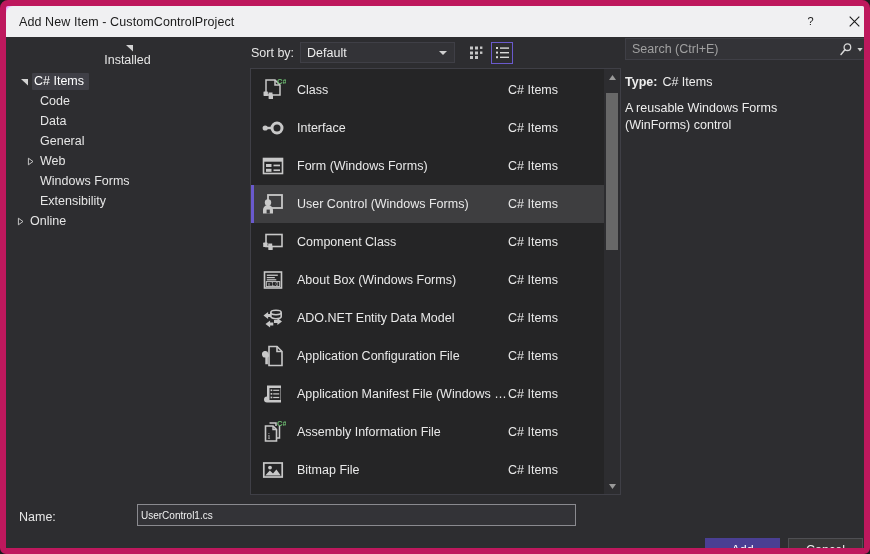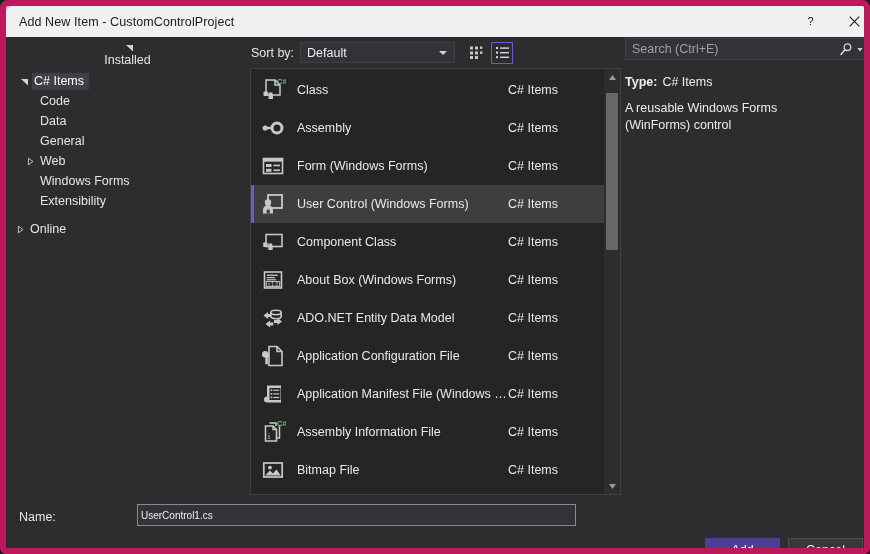--- a/index.html
+++ b/index.html
@@ -249,21 +249,21 @@
             <span class="tree-lbl">Web</span>
           </div>
           <div class="tree-row indent2" style="margin-top: 0px;">
             <span class="twisty"></span>
             <span class="tree-lbl">Windows Forms</span>
           </div>
           <div class="tree-row indent2" style="margin-top: 0px;">
             <span class="twisty"></span>
             <span class="tree-lbl">Extensibility</span>
           </div>
-          <div class="tree-row" style="margin-top: 8px; text-align: right;">
+          <div class="tree-row" style=" text-align: right;">
             <span class="twisty">
               <svg width="9" height="9" viewBox="0 0 9 9">
                 <path d="M2.4 1.2 L7 4.5 L2.4 7.8 Z" fill="none" stroke="#d2d2d2" stroke-width="0.9"></path>
               </svg>
             </span>
             <span class="tree-lbl">Online</span>
           </div>
         </div>
     </div>
 
@@ -324,21 +324,21 @@
               <span class="li-cat">C# Items</span>
             </div>
             <div class="li">
               <span class="li-icon">
                 <svg width="26" height="26" viewBox="0 0 26 26">
                   <circle cx="5.2" cy="13" r="2.6" fill="#c8c8c8"></circle>
                   <rect x="7" y="11.8" width="6" height="2.4" fill="#c8c8c8"></rect>
                   <circle cx="17" cy="13" r="5" fill="none" stroke="#c8c8c8" stroke-width="3"></circle>
                 </svg>
               </span>
-              <span class="li-name">Assembly</span>
+              <span class="li-name">Interface</span>
               <span class="li-cat">C# Items</span>
             </div>
             <div class="li">
               <span class="li-icon">
                 <svg width="26" height="26" viewBox="0 0 26 26">
                   <rect x="3.5" y="5.5" width="19" height="15" fill="none" stroke="#c8c8c8" stroke-width="1.6"></rect>
                   <rect x="3.5" y="5.5" width="19" height="3.2" fill="#c8c8c8"></rect>
                   <rect x="6" y="11" width="5.5" height="3" fill="#c8c8c8"></rect>
                   <rect x="6" y="15.8" width="5.5" height="3" fill="#c8c8c8"></rect>
                   <rect x="13.5" y="11.6" width="6.5" height="1.7" fill="#c8c8c8"></rect>

